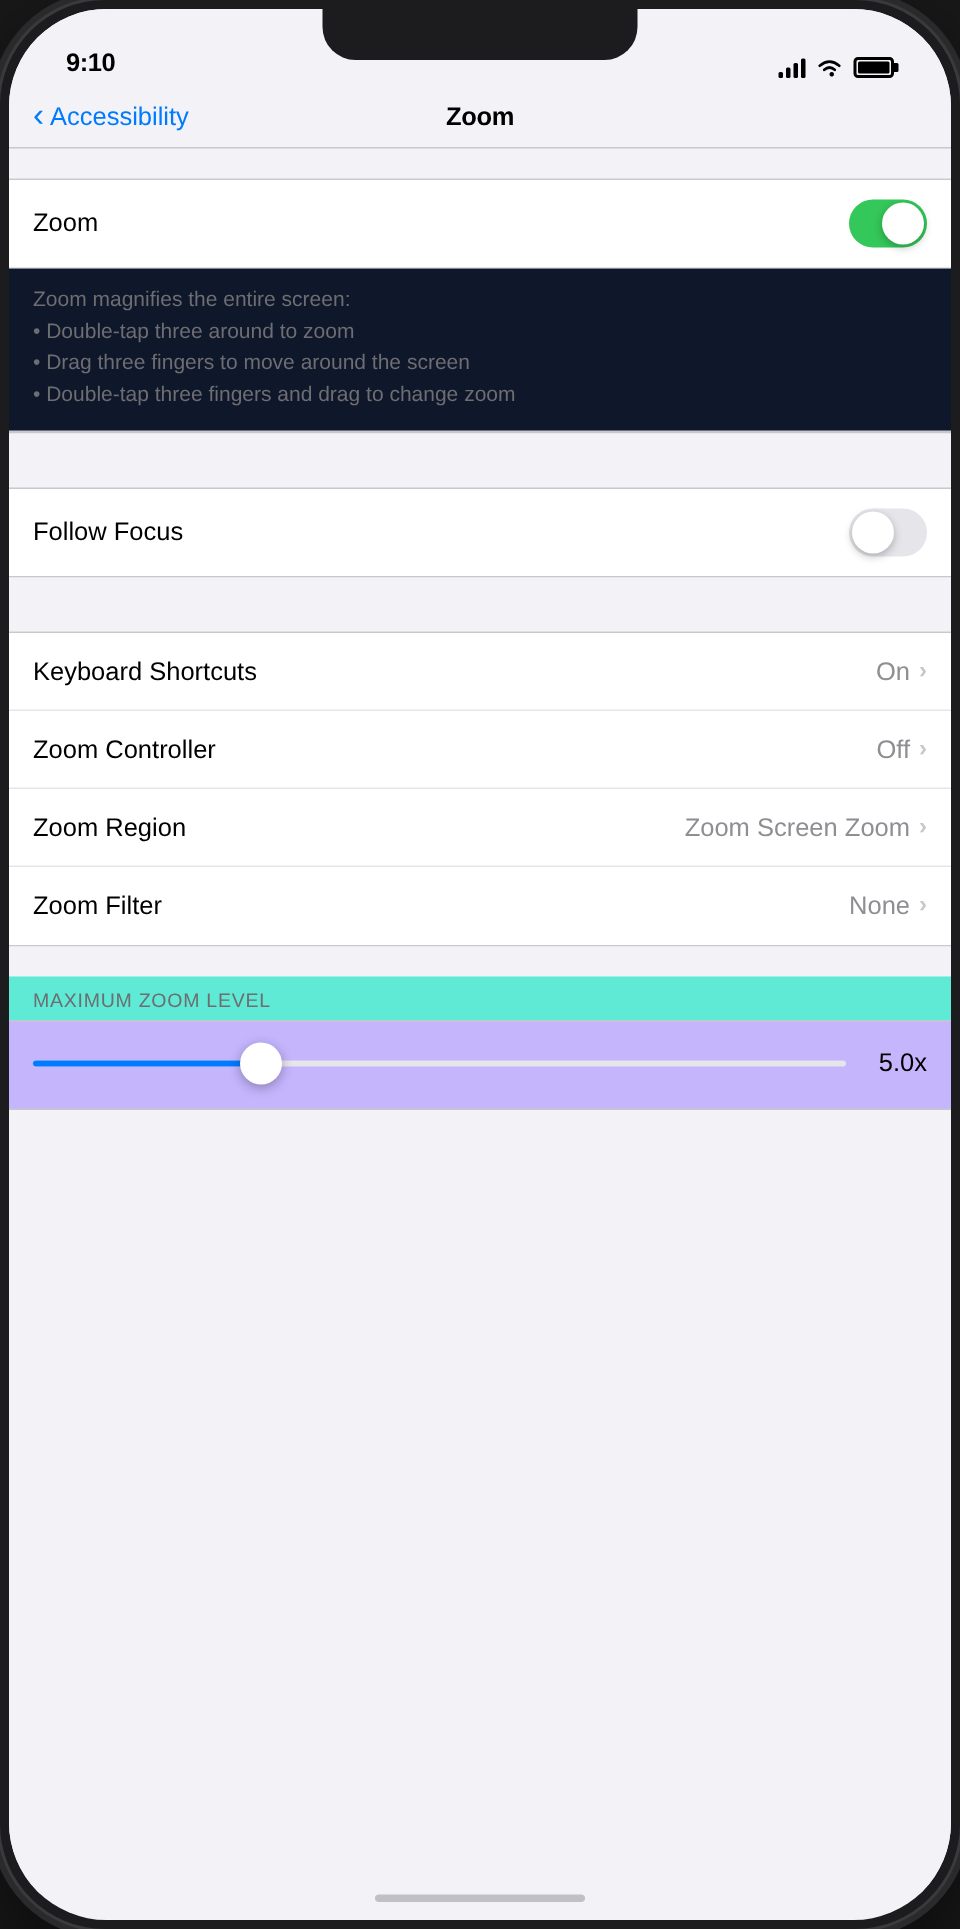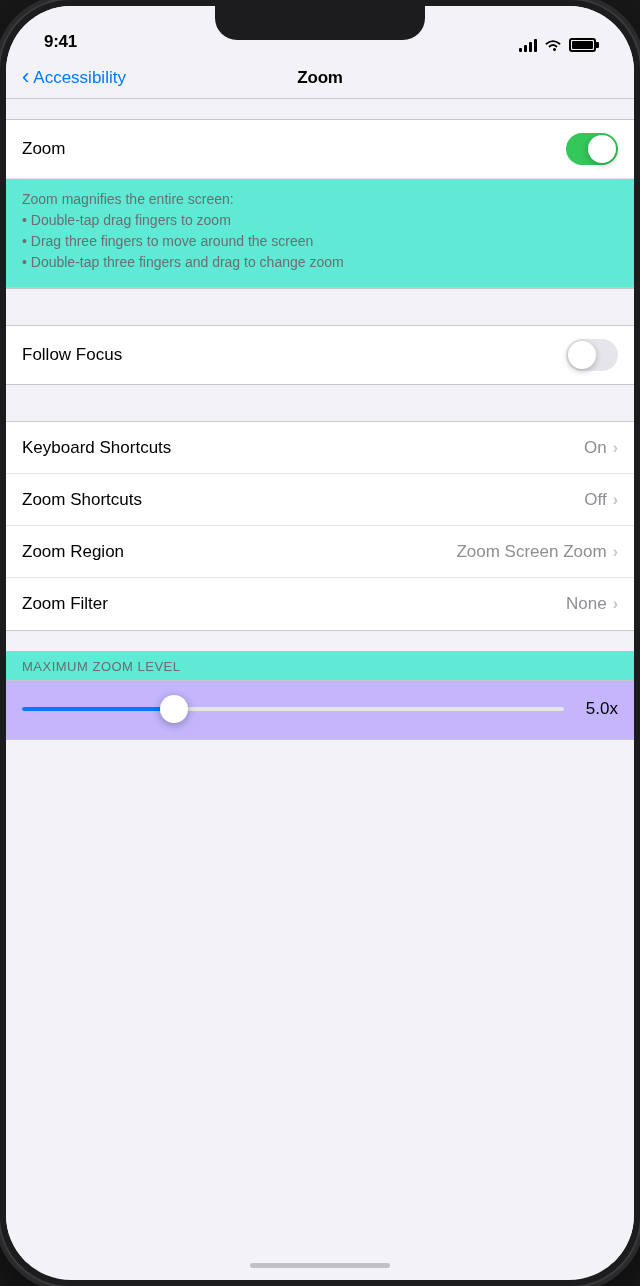--- a/index.html
+++ b/index.html
@@ -249,21 +249,21 @@
       left: 22px;
     }
 
     .toggle.off .toggle-thumb {
       left: 2px;
     }
 
     
     .description-section {
       padding: 10px 16px 14px;
-      background: #5eead4;
+      background: #0f172a;
       border-bottom: 1px solid #c8c8cc;
     }
 
     .description-text {
       font-size: 14px;
       color: #6d6d72;
       line-height: 1.5;
     }
 
     
@@ -348,21 +348,21 @@
     }
   </style>
 </head>
 <body>
 
 <div class="phone-frame">
   <div class="phone-inner">
     <div class="notch"></div>
 
     <div class="status-bar">
-      <span class="status-time">9:41</span>
+      <span class="status-time">9:10</span>
       <div class="status-icons">
 
         <div class="signal-bars">
           <div class="signal-bar" style="height:4px;"></div>
           <div class="signal-bar" style="height:7px;"></div>
           <div class="signal-bar" style="height:10px;"></div>
           <div class="signal-bar" style="height:13px;"></div>
         </div>
 
         <svg width="18" height="14" viewBox="0 0 18 14">
@@ -393,21 +393,21 @@
         <div class="settings-row">
           <span class="settings-row-label">Zoom</span>
           <div class="toggle on">
             <div class="toggle-thumb"></div>
           </div>
         </div>
 
         <div class="description-section">
           <div class="description-text">
             <span>Zoom magnifies the entire screen:</span><br>
-            <span>• Double-tap drag fingers to zoom</span><br>
+            <span>• Double-tap three around to zoom</span><br>
             <span>• Drag three fingers to move around the screen</span><br>
             <span>• Double-tap three fingers and drag to change zoom</span>
           </div>
         </div>
       </div>
 
       <div class="section-gap"></div>
 
       <div class="settings-group">
         <div class="settings-row">
@@ -424,21 +424,21 @@
 
         <div class="settings-row">
           <span class="settings-row-label">Keyboard Shortcuts</span>
           <div class="settings-row-right">
             <span class="settings-row-value">On</span>
             <span class="chevron">›</span>
           </div>
         </div>
 
         <div class="settings-row">
-          <span class="settings-row-label">Zoom Shortcuts</span>
+          <span class="settings-row-label">Zoom Controller</span>
           <div class="settings-row-right">
             <span class="settings-row-value">Off</span>
             <span class="chevron">›</span>
           </div>
         </div>
 
         <div class="settings-row">
           <span class="settings-row-label">Zoom Region</span>
           <div class="settings-row-right">
             <span class="settings-row-value">Zoom Screen Zoom</span>

